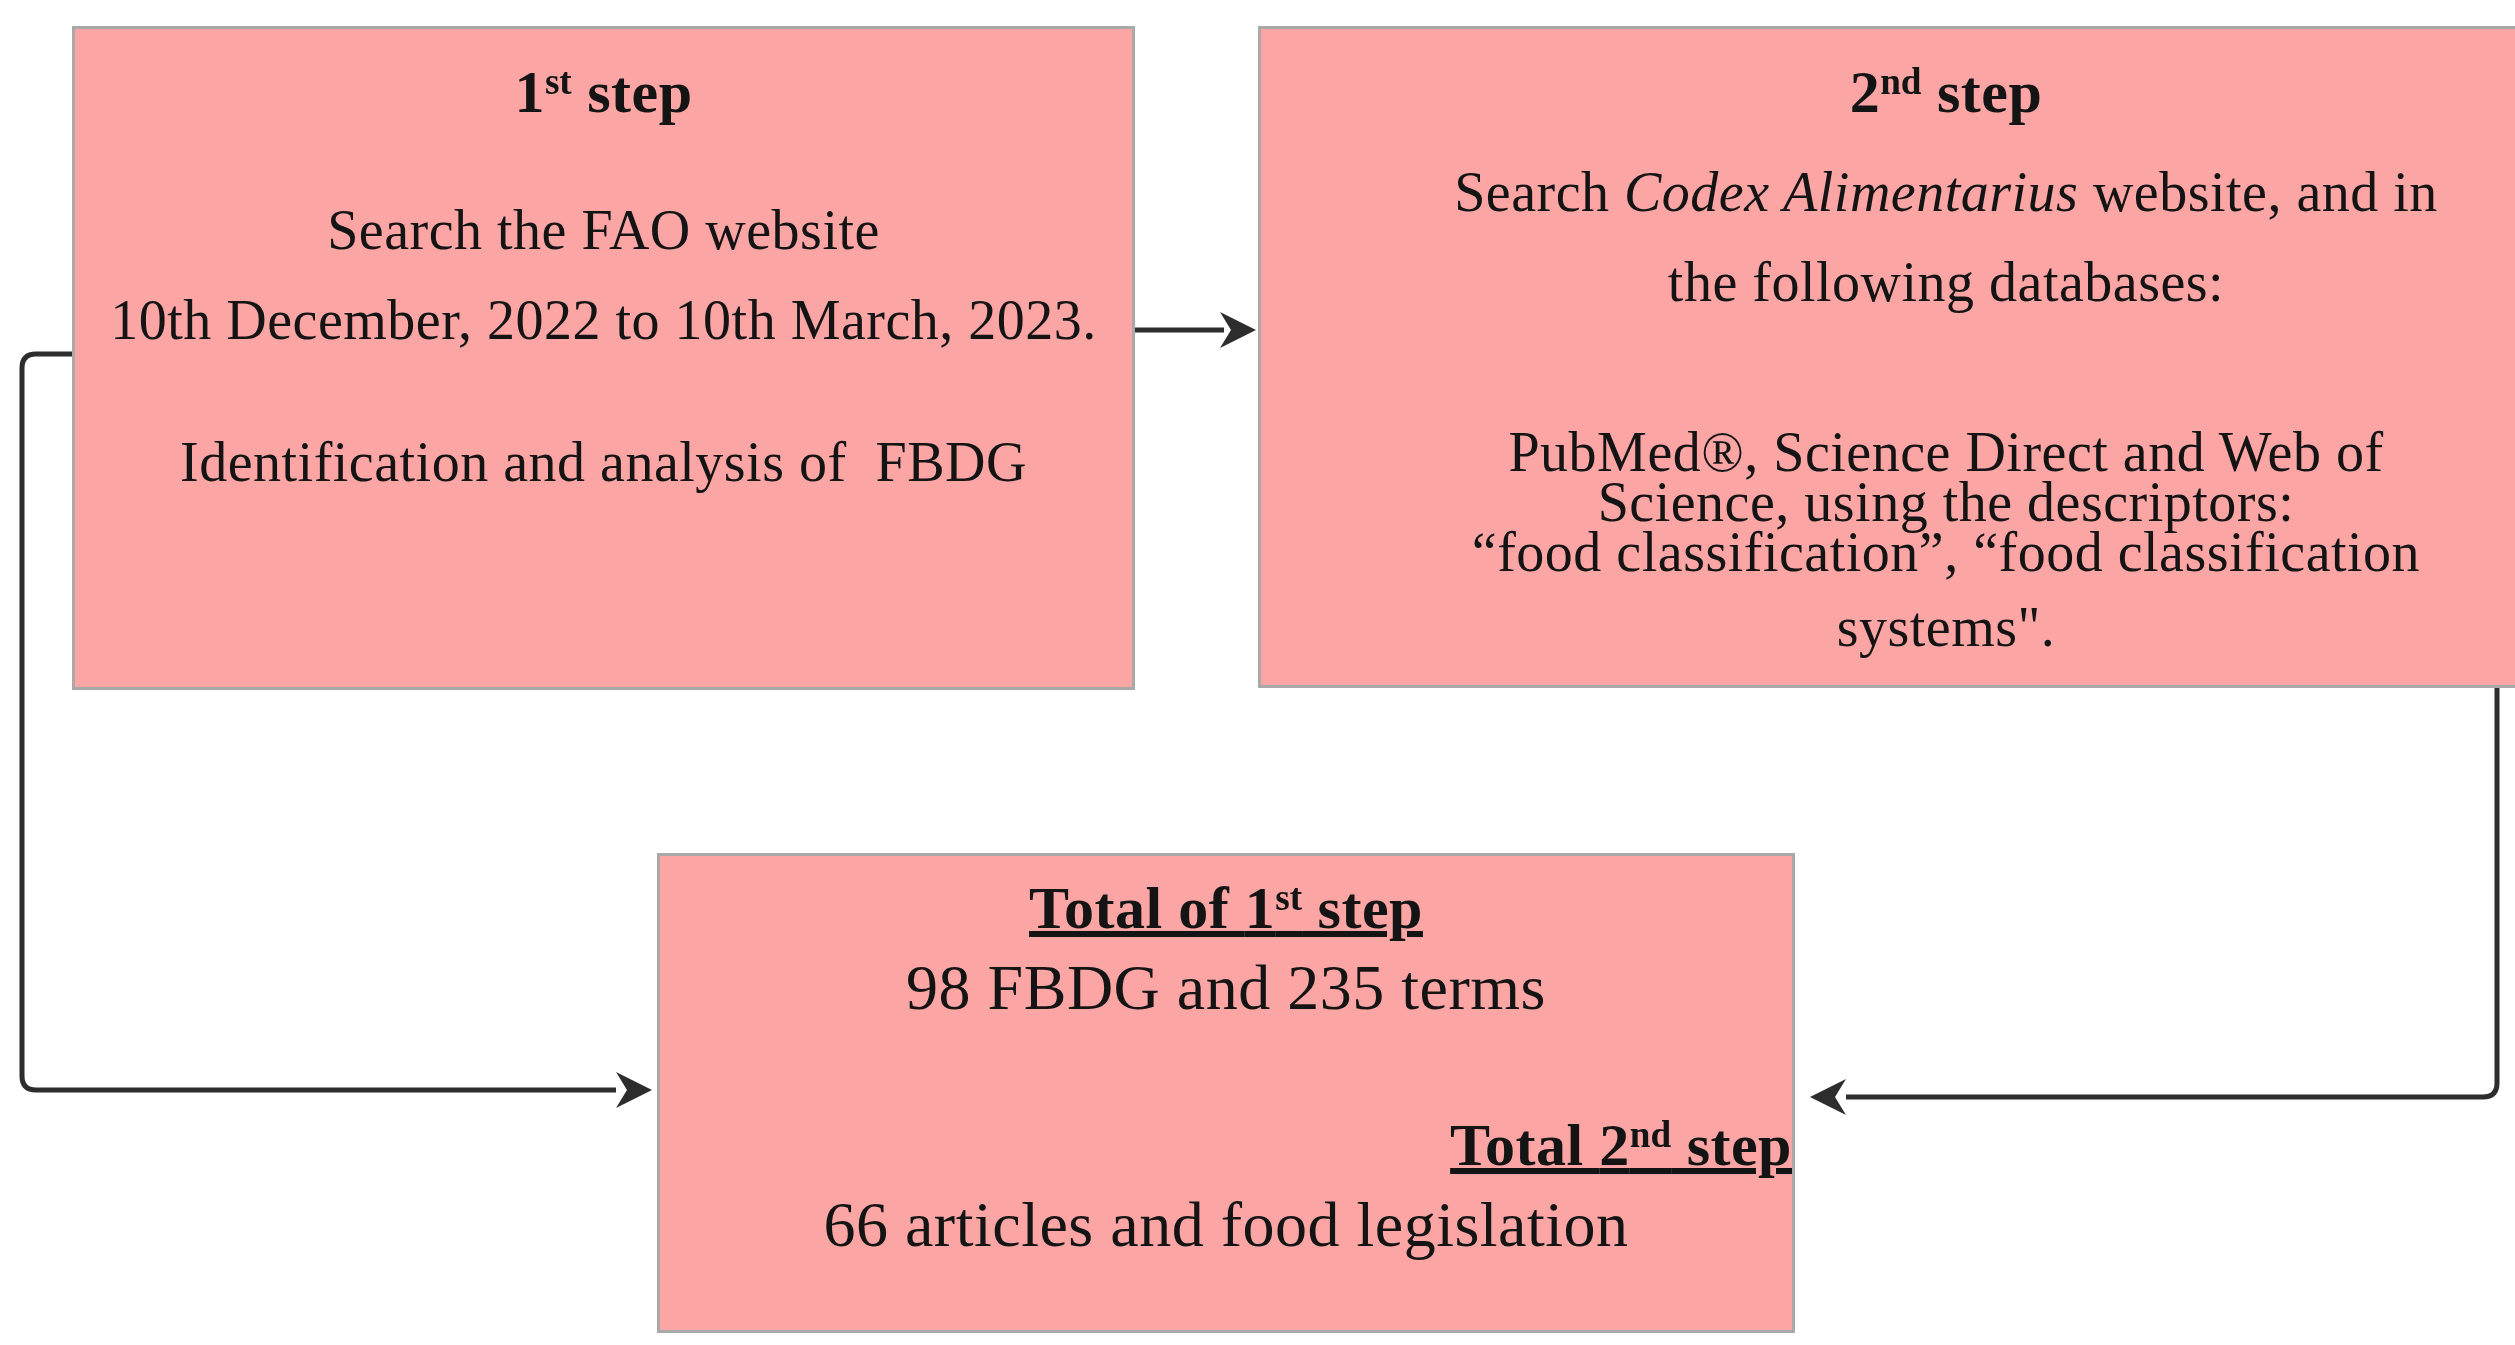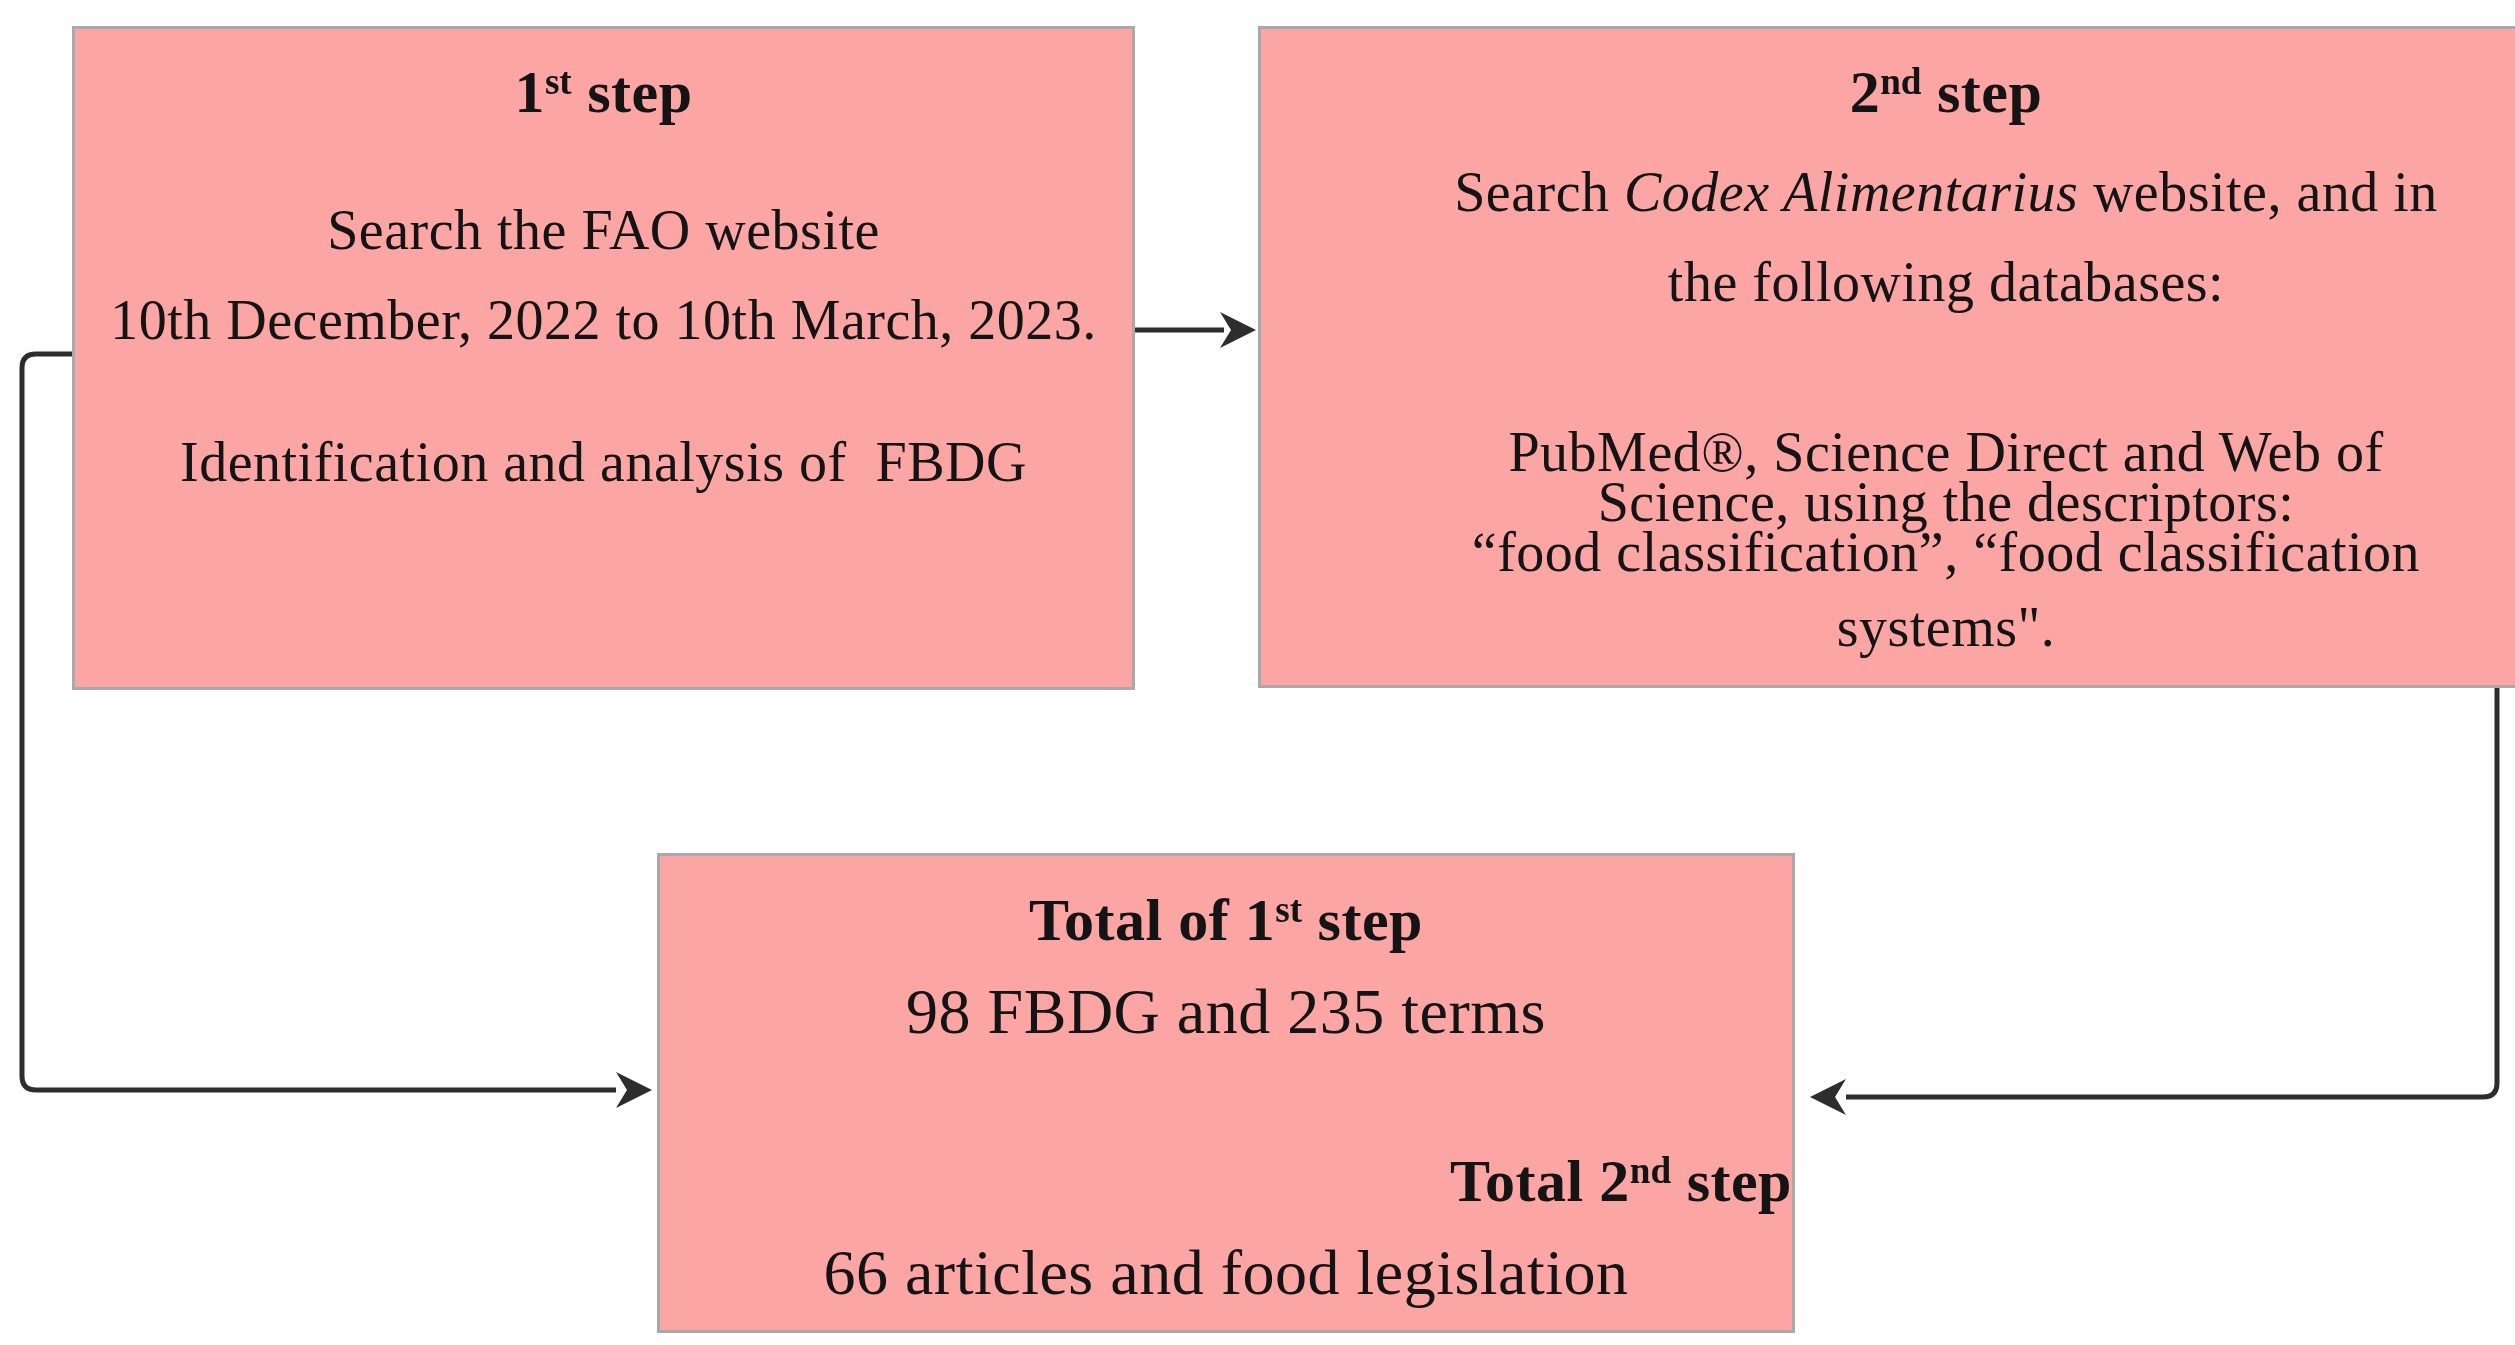--- a/index.html
+++ b/index.html
@@ -61,21 +61,21 @@
   .box1 .para2 { margin-top: 52px; }
 
   .box2 .para1 { margin-top: 12px; }
   .box2 .para2 { margin-top: 100px; }
   .box2 .tight { line-height: 50px; }
   .box2 .last  { margin-top: 25px; line-height: 50px; }
 
   .box3 .mid-title { margin-top: 85px; text-align: right; }
   .box3 .title1 { padding-top: 20px; }
   .box3 .total-line { font-size: 64px; line-height: 80px; letter-spacing: 0.5px; }
-  .box3 .total-title { font-weight: bold; font-size: 60px; line-height: 88px; letter-spacing: 0.5px; }
+  .box3 .total-title { font-weight: bold; font-size: 60px; line-height: 64px; letter-spacing: 0.5px; text-decoration: underline; }
 
   .italic { font-style: italic; }
 </style>
 </head>
 <body>
 
 <div class="canvas">
 
   <svg class="connectors" viewBox="0 0 2515 1345" xmlns="http://www.w3.org/2000/svg">
 

